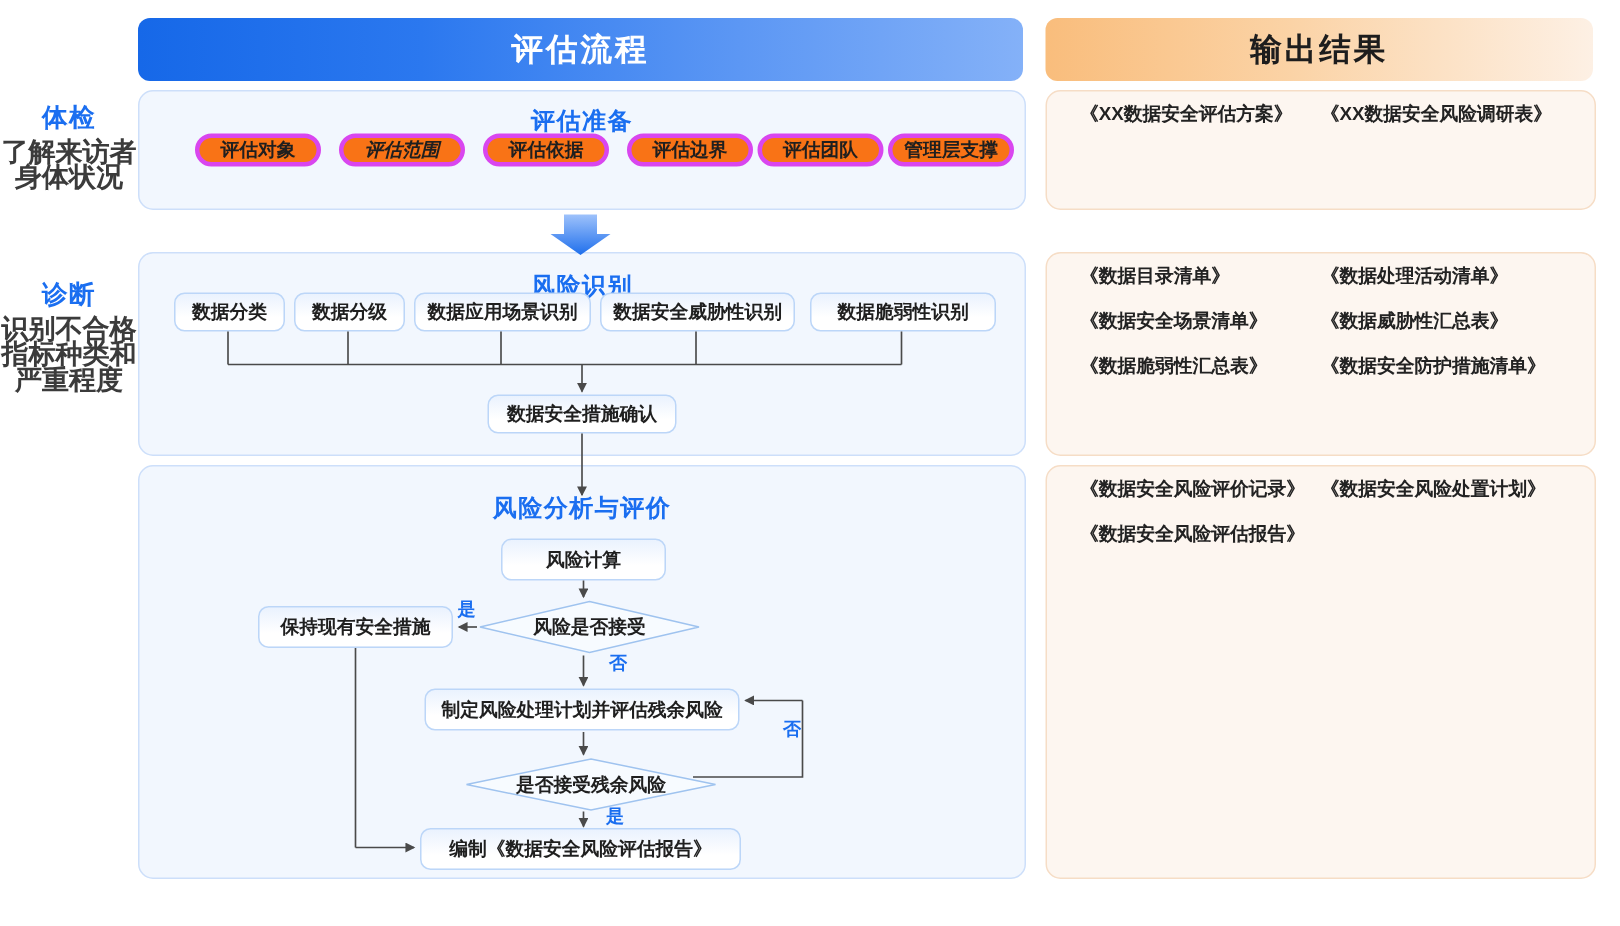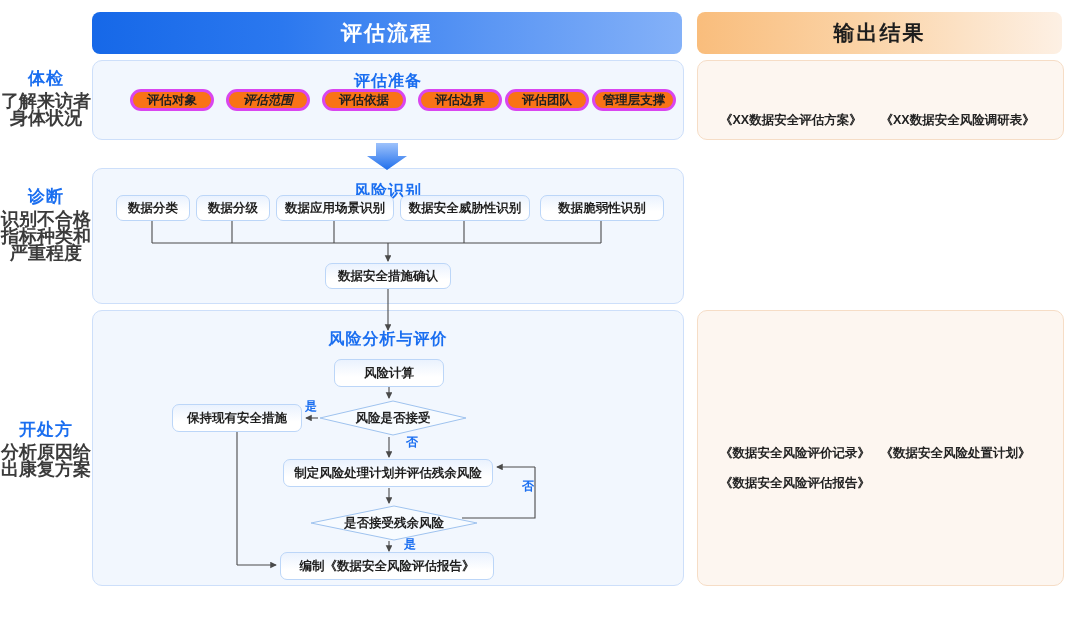--- a/index.html
+++ b/index.html
@@ -54,22 +54,22 @@
 
   
   .outpanel{
     position:absolute;left:697px;width:365px;
     background:#fdf6f0;
     border:1px solid #f6ddc6;
     border-radius:10px;
   }
   .out-grid{
     position:absolute;left:0;top:0;right:0;bottom:0;
-    display:flex;flex-direction:column;justify-content:center;
-    padding:0 22px;box-sizing:border-box;margin-top:40px;
+    display:flex;flex-direction:column;
+    padding:0 22px;box-sizing:border-box;
   }
   .out-row{display:flex;}
   .out-cell{
     flex:1 1 50%;
     font-size:12.5px;font-weight:bold;color:#222222;
     line-height:30px;white-space:nowrap;
   }
 
   
   .pill{
@@ -133,27 +133,20 @@
 
   <div class="stage-label" style="left:0px;top:186px;">
     <div class="stage-title">诊断</div>
     <div class="stage-desc">
       <div>识别不合格</div>
       <div>指标种类和</div>
       <div>严重程度</div>
     </div>
   </div>
 
-  <div class="stage-label" style="left:0px;top:419px;">
-    <div class="stage-title">开处方</div>
-    <div class="stage-desc">
-      <div>分析原因给</div>
-      <div>出康复方案</div>
-    </div>
-  </div>
 
   <div class="panel" style="top:60px;width:590px;height:78px;">
     <div class="panel-title" style="top:10px;">评估准备</div>
   </div>
   <div class="pill" style="left:130px;top:89px;width:84px;">评估对象</div>
   <div class="pill" style="left:226px;top:89px;width:84px;font-style:italic;">评估范围</div>
   <div class="pill" style="left:322px;top:89px;width:84px;">评估依据</div>
   <div class="pill" style="left:418px;top:89px;width:84px;">评估边界</div>
   <div class="pill" style="left:505px;top:89px;width:84px;">评估团队</div>
   <div class="pill" style="left:592px;top:89px;width:84px;">管理层支撑</div>
@@ -201,20 +194,36 @@
 
   <div class="outpanel" style="top:60px;height:78px;">
     <div class="out-grid">
       <div class="out-row">
         <div class="out-cell">《XX数据安全评估方案》</div>
         <div class="out-cell">《XX数据安全风险调研表》</div>
       </div>
     </div>
   </div>
 
+  <div class="outpanel" style="top:168px;height:134px;">
+    <div class="out-grid">
+      <div class="out-row">
+        <div class="out-cell">《数据目录清单》</div>
+        <div class="out-cell">《数据处理活动清单》</div>
+      </div>
+      <div class="out-row">
+        <div class="out-cell">《数据安全场景清单》</div>
+        <div class="out-cell">《数据威胁性汇总表》</div>
+      </div>
+      <div class="out-row">
+        <div class="out-cell">《数据脆弱性汇总表》</div>
+        <div class="out-cell">《数据安全防护措施清单》</div>
+      </div>
+    </div>
+  </div>
 
   <div class="outpanel" style="top:310px;height:274px;">
     <div class="out-grid">
       <div class="out-row">
         <div class="out-cell">《数据安全风险评价记录》</div>
         <div class="out-cell">《数据安全风险处置计划》</div>
       </div>
       <div class="out-row">
         <div class="out-cell">《数据安全风险评估报告》</div>
         <div class="out-cell"></div>

